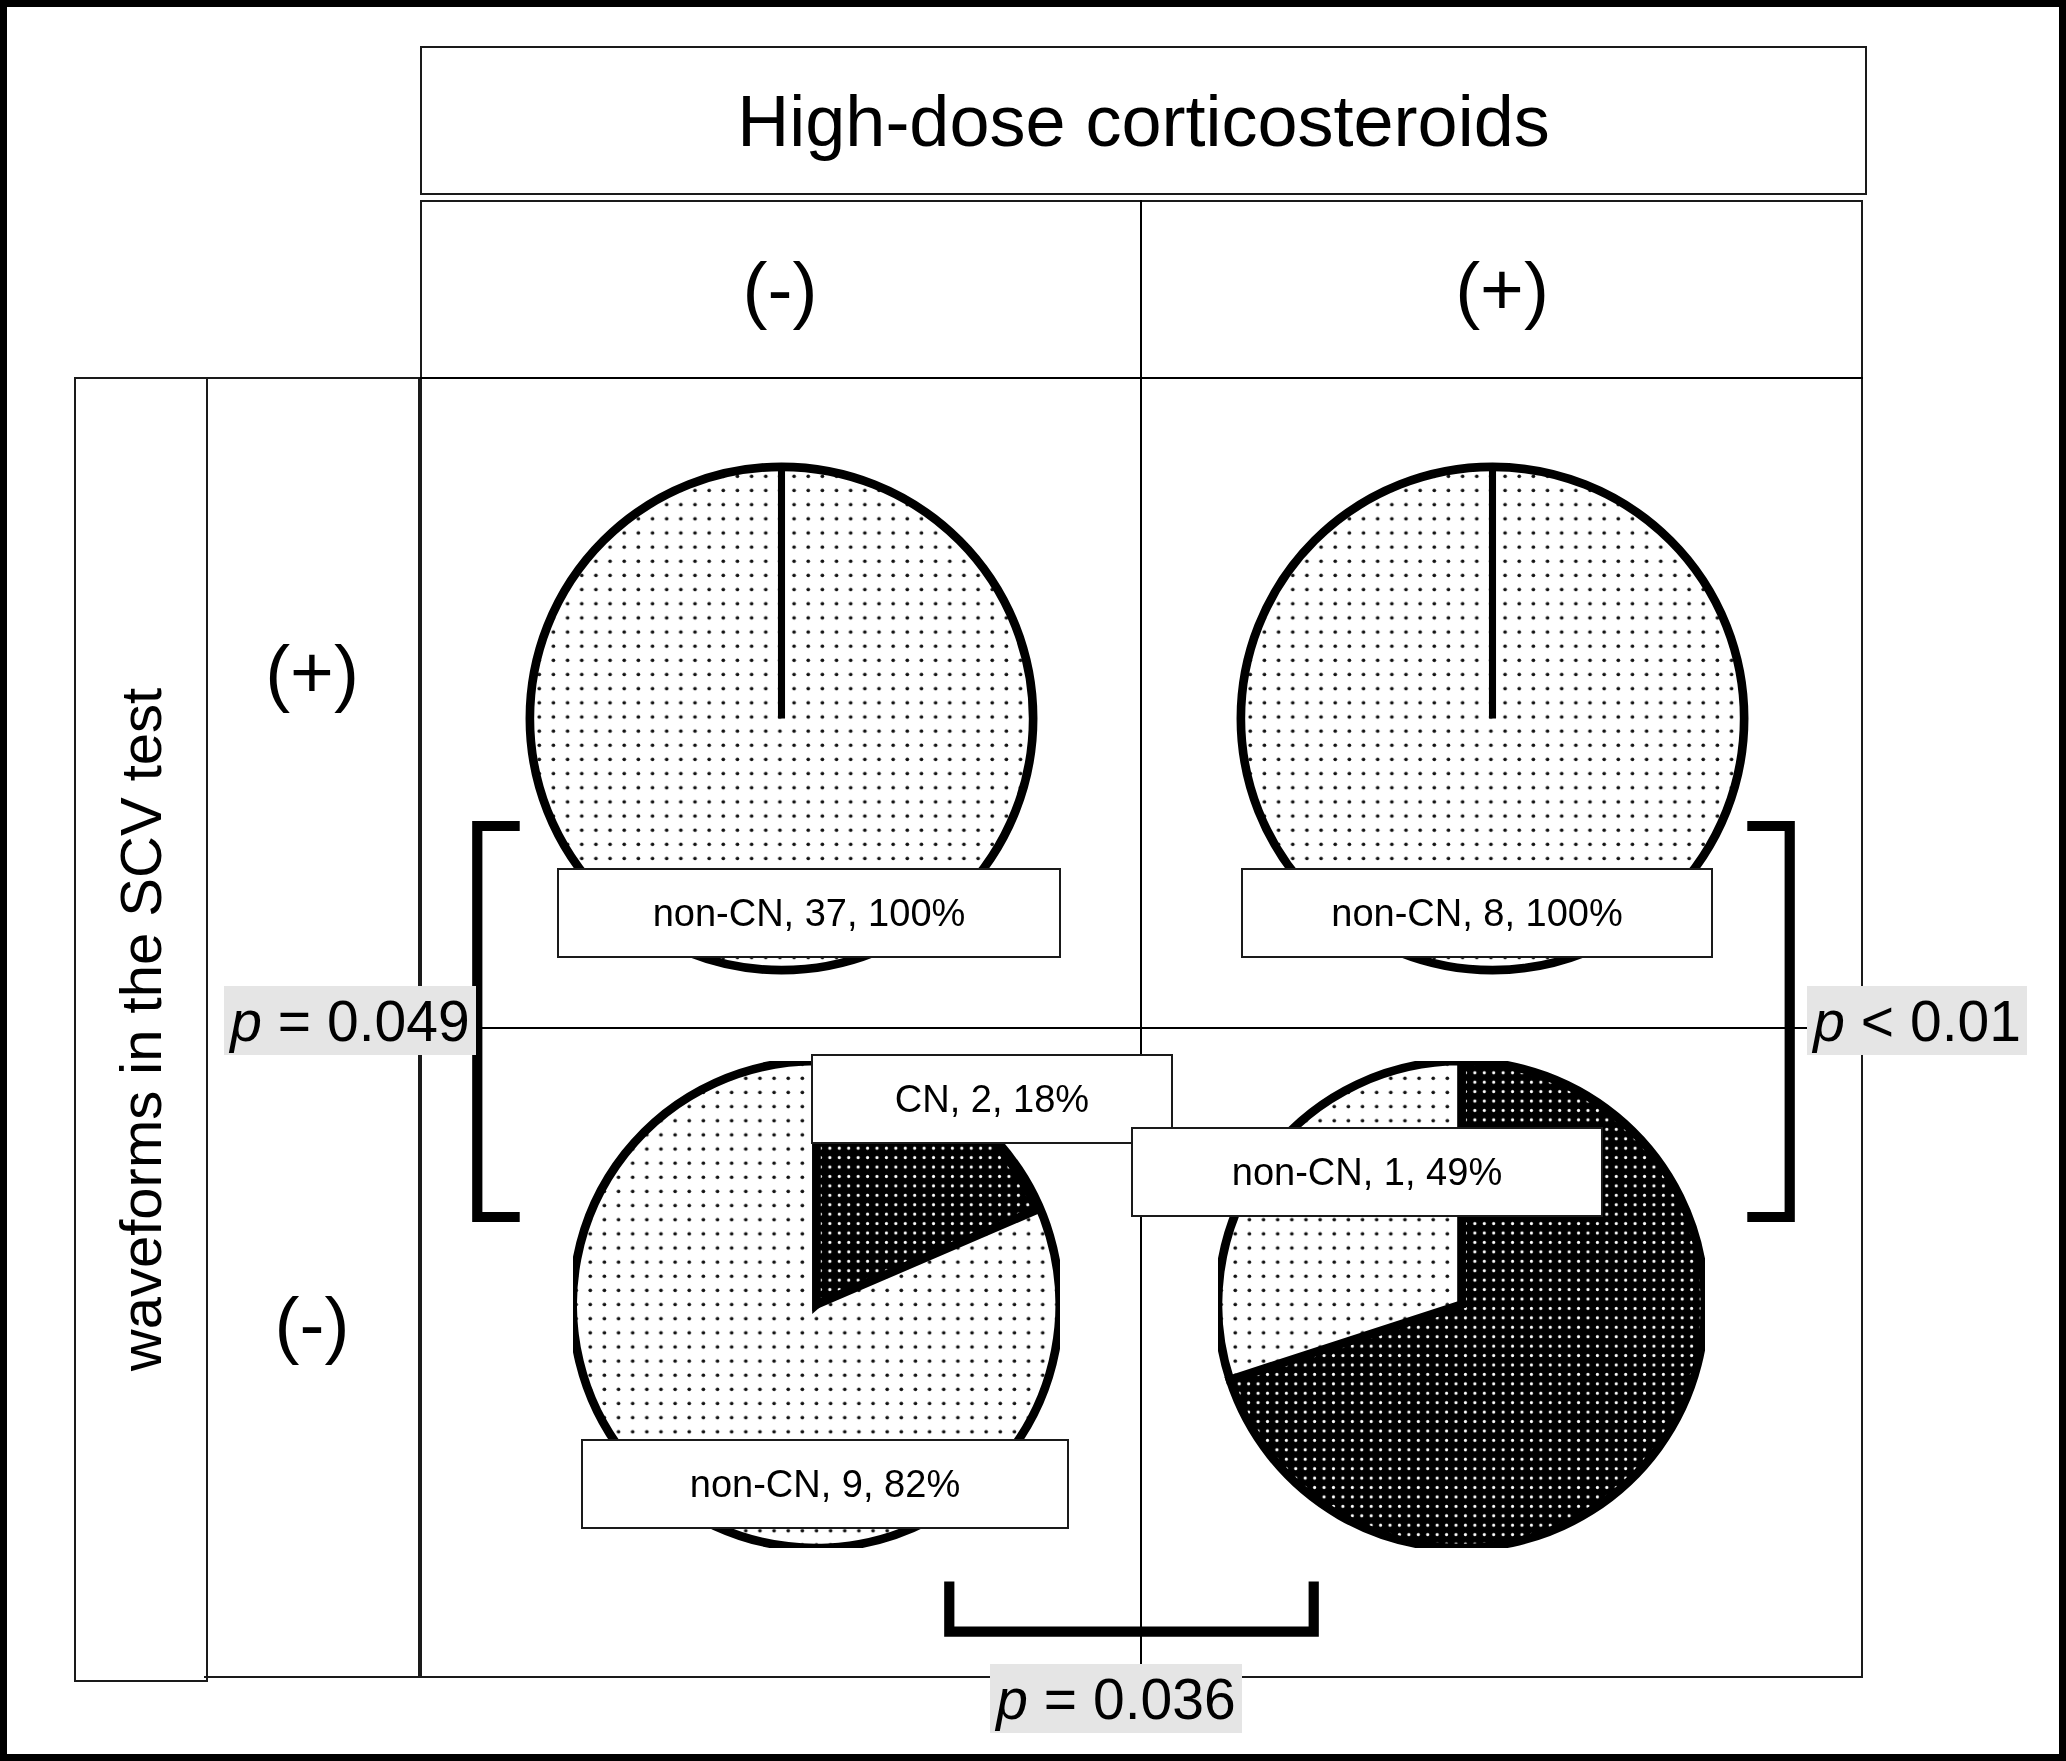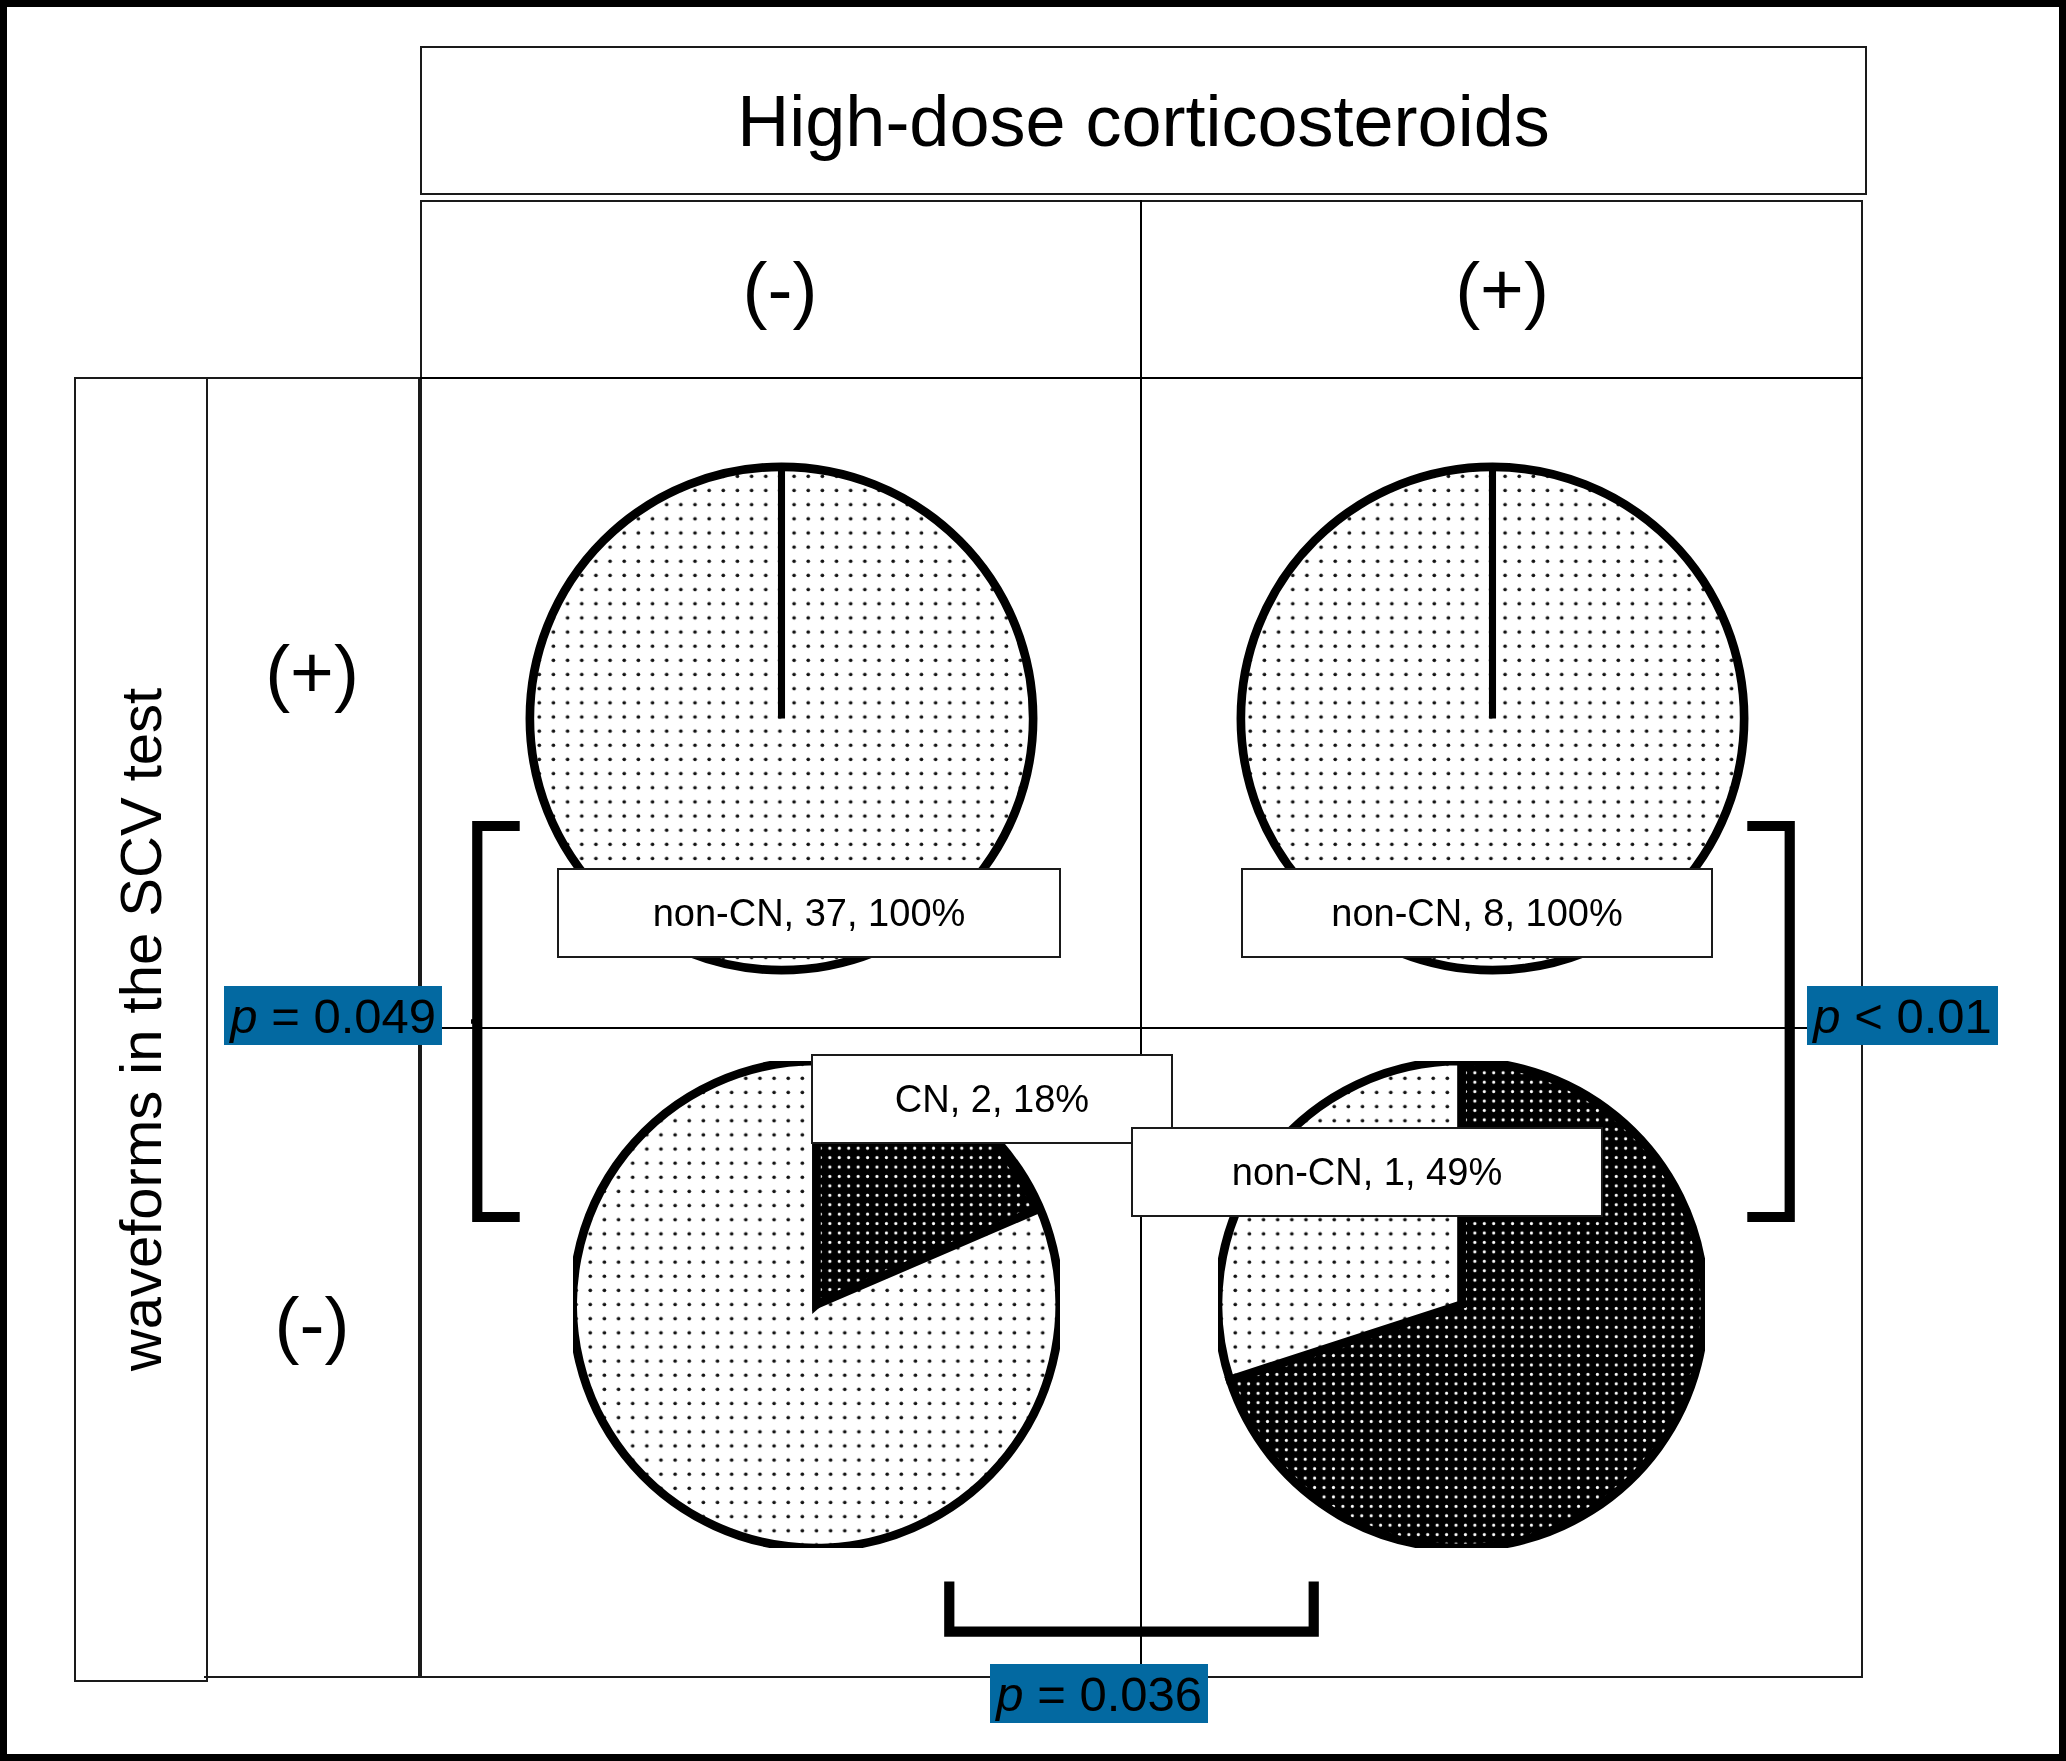--- a/index.html
+++ b/index.html
@@ -77,24 +77,24 @@
     font-size:38px;
     white-space:nowrap;
     padding:0 14px;
     color:#000;
     z-index:40;
   }
 
   
   .pval{
     position:absolute;
-    font-size:49px;
-    white-space:nowrap;
-    color:#000;
-    background:#0369a1;
+    font-size:57px;
+    white-space:nowrap;
+    color:#000;
+    background:#e5e5e5;
     padding:1.6px 6.3px;
     z-index:50;
   }
   .pval i{font-style:italic;}
 
   
   .brk{position:absolute;z-index:45;}
 </style>
 </head>
 <body>
@@ -170,20 +170,23 @@
     <svg class="pie-svg" width="487" height="487" viewBox="0 0 620 620">
 
       <path d="M 310 310 L 543.76 106.86 A 310 310 0 1 1 310 0 Z" fill="url(#dotLight)" stroke="#000" stroke-width="11"></path>
 
       <path d="M 310 310 L 310 0 A 310 310 0 0 1 590.52 189.39 Z" fill="url(#dotDark)" stroke="#000" stroke-width="11"></path>
     </svg>
   </div>
   <div class="callout" style="left:804px; top:1047px; width:330px; height:86px;">
     <span>CN, 2, 18%</span>
   </div>
+  <div class="callout" style="left:574px; top:1432px; width:456px; height:86px;">
+    <span>non-CN, 9, 82%</span>
+  </div>
 
   <div class="pie-wrap" style="left:1211px; top:1054px; width:487px; height:487px;">
     <svg class="pie-svg" width="487" height="487" viewBox="0 0 620 620">
 
       <path d="M 310 310 L 310 0 A 310 310 0 1 1 15.15 405.82 Z" fill="url(#dotDark)" stroke="#000" stroke-width="11"></path>
 
       <path d="M 310 310 L 15.15 405.82 A 310 310 0 0 1 310 0 Z" fill="url(#dotLight)" stroke="#000" stroke-width="11"></path>
     </svg>
   </div>
   <div class="callout" style="left:1124px; top:1120px; width:440px; height:86px;">

